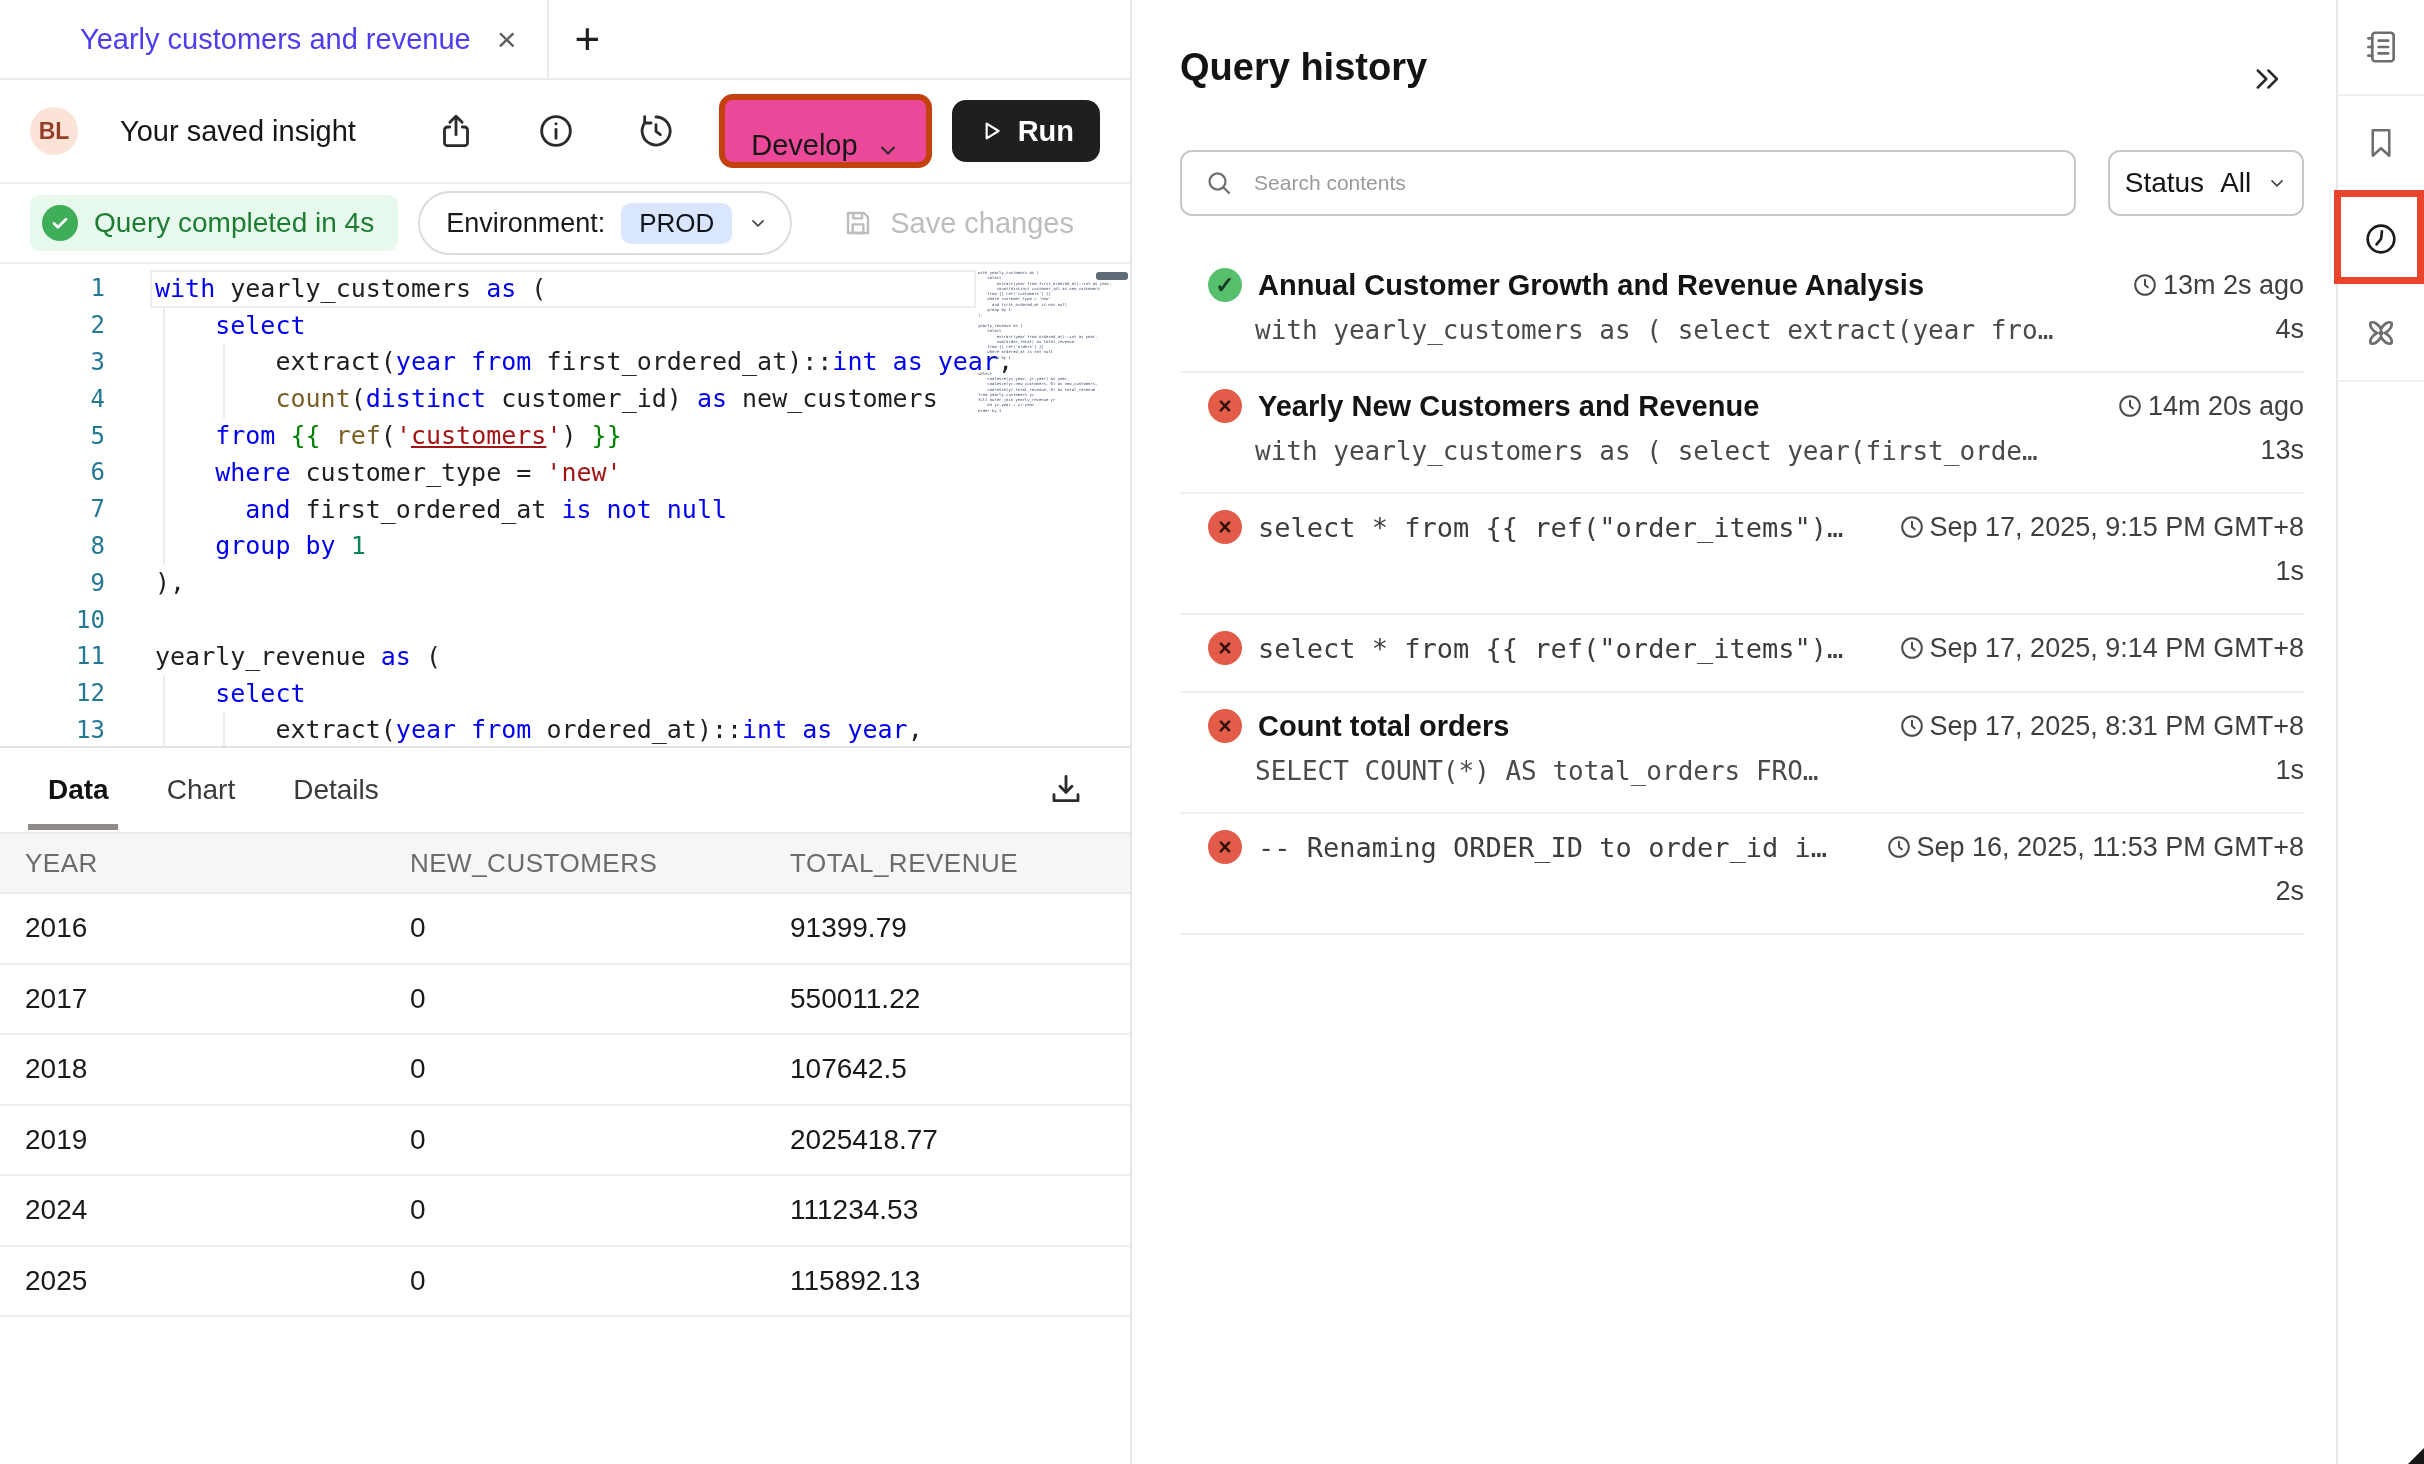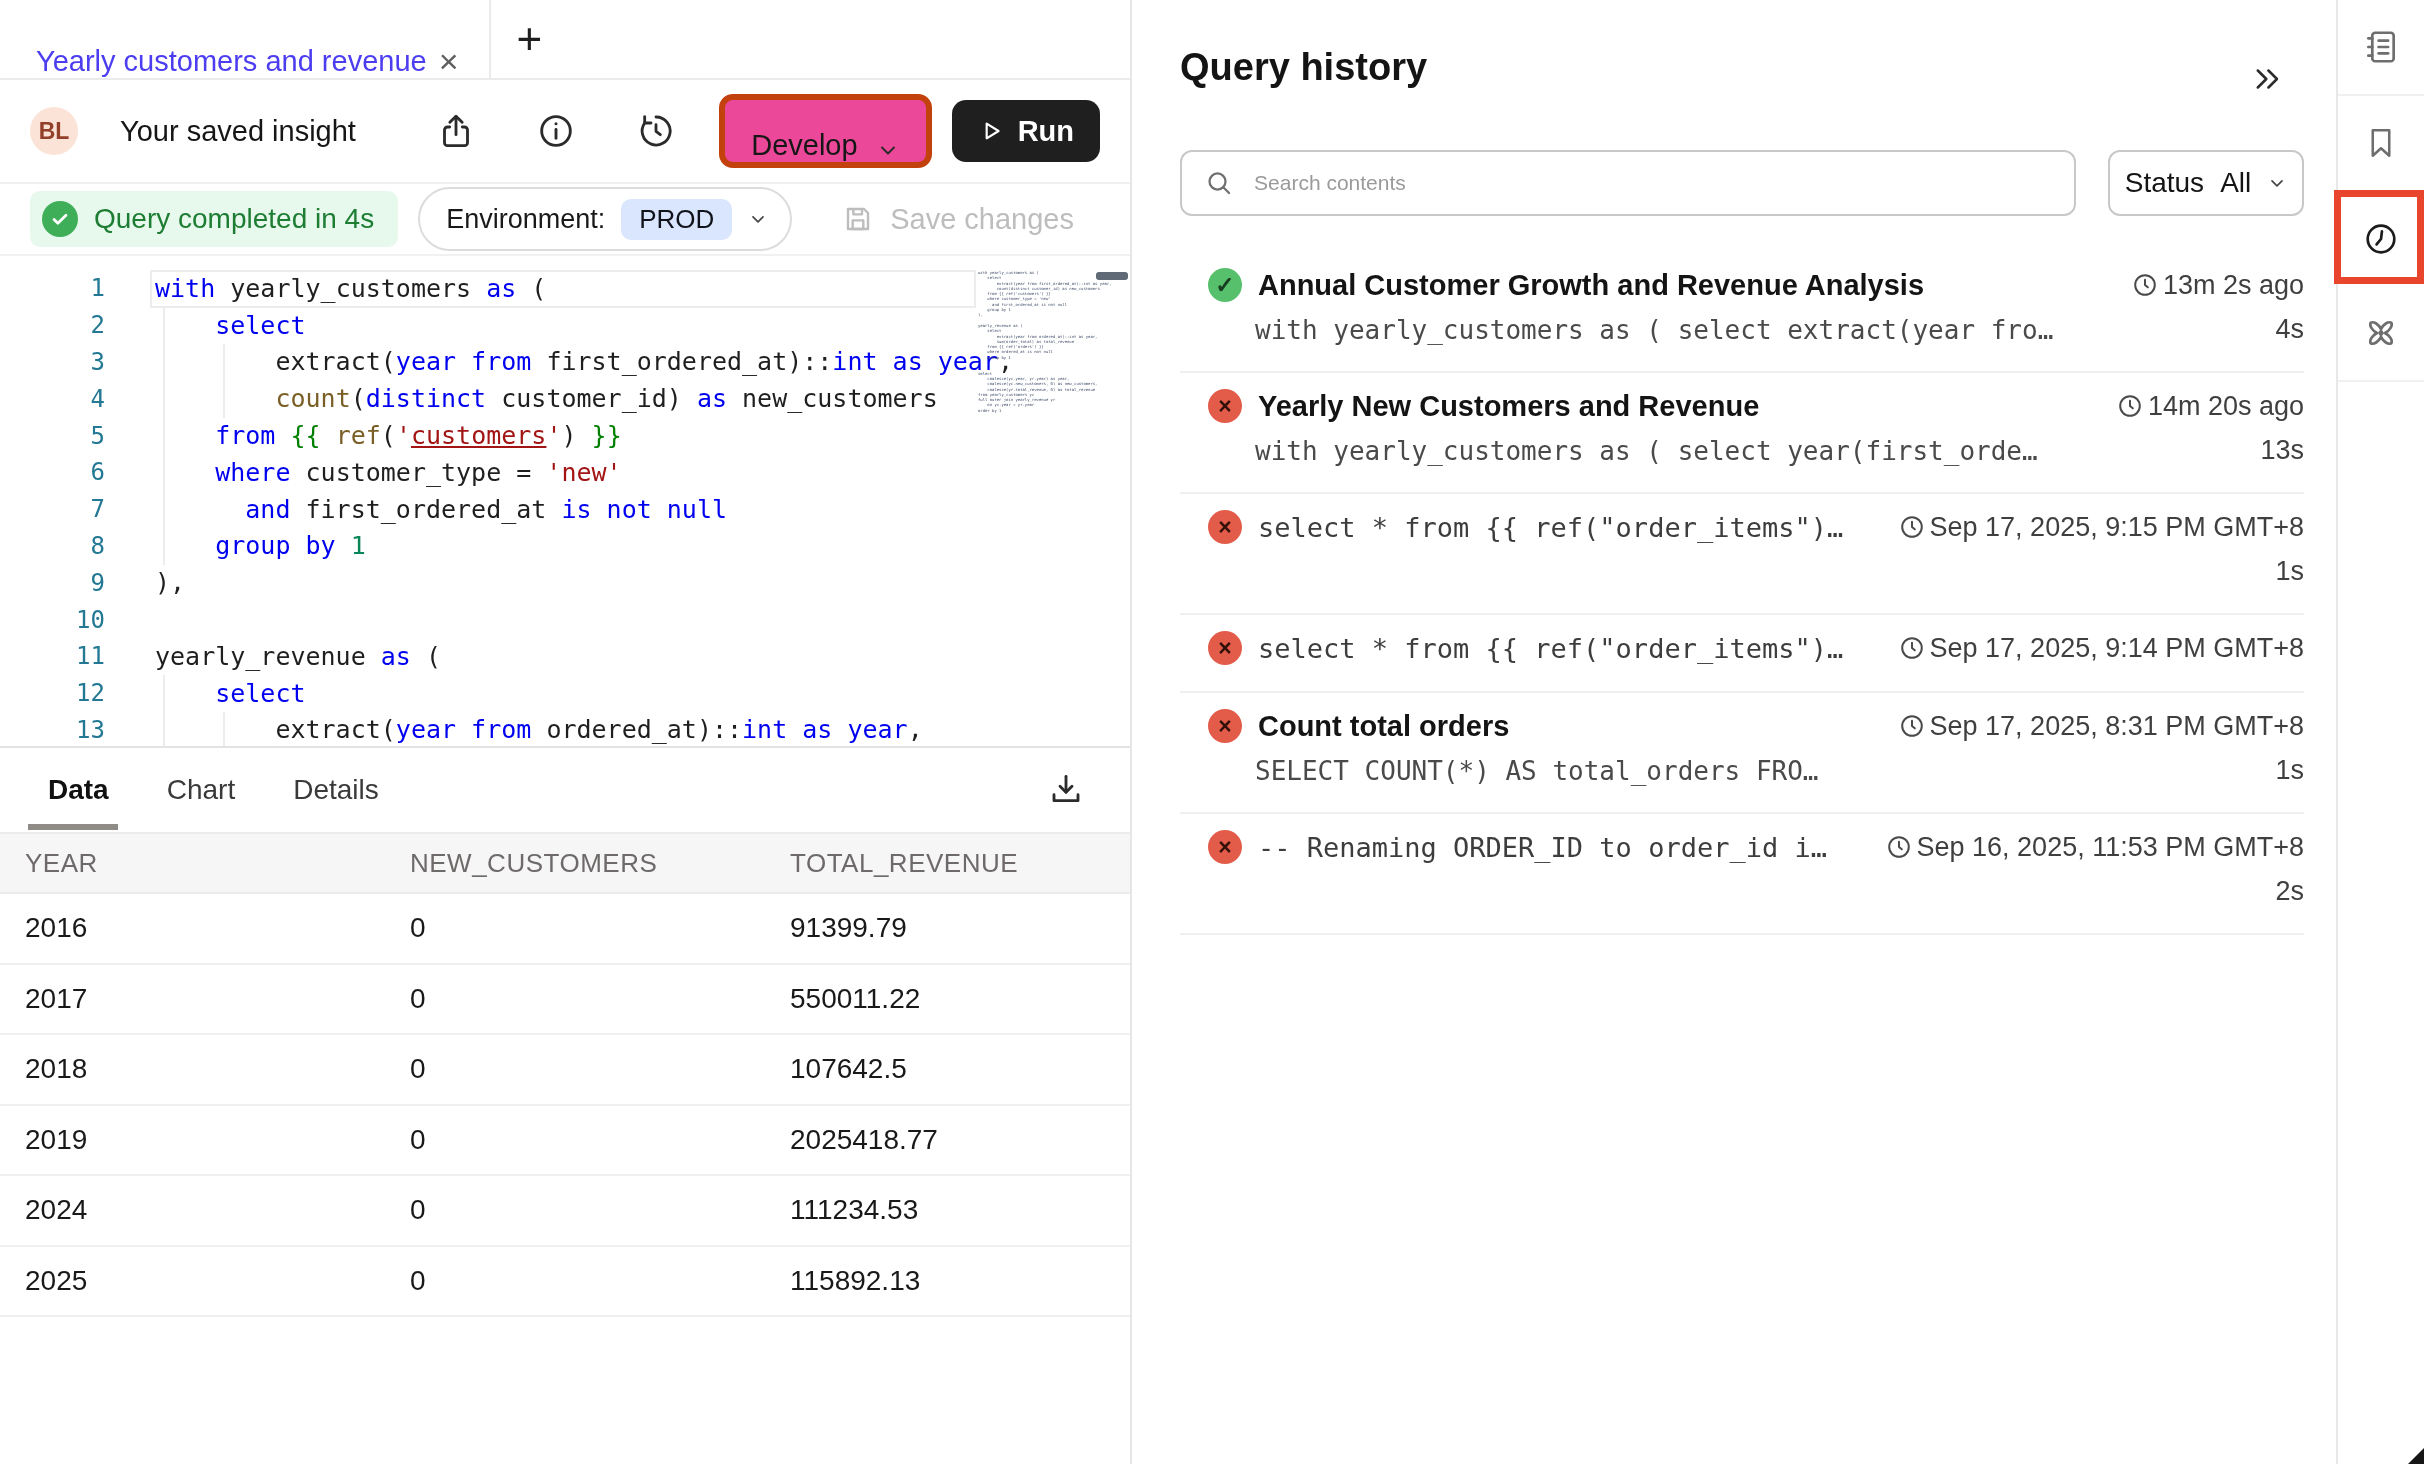--- a/index.html
+++ b/index.html
@@ -7,34 +7,34 @@
     width:2424px;height:1464px;position:relative;overflow:hidden;
     background:#ffffff;font-family:"Liberation Sans",sans-serif;color:#1a1a1a;
     -webkit-font-smoothing:antialiased;
   }
   svg{display:block}
 
   
   .left-panel{position:absolute;left:0;top:0;width:1130px;height:1464px;border-right:2px solid #e6e6e6;box-sizing:content-box;background:#fff;}
 
   .tabbar{position:absolute;left:0;top:0;width:1130px;height:80px;border-bottom:2px solid #ebebeb;box-sizing:border-box;display:flex;align-items:stretch;}
-  .tab{display:flex;align-items:flex-end;gap:12px;padding:0 30px 0 36px;border-right:2px solid #ebebeb;cursor:pointer;}
+  .tab{display:flex;align-items:center;gap:26px;padding:0 30px 0 36px;border-right:2px solid #ebebeb;cursor:pointer;margin-left:44px;}
   .tab-title{color:#4c3df0;font-size:29px;white-space:nowrap;}
   .tab-close{color:#5f5f5f;font-size:34px;line-height:1;font-weight:300;}
   .newtab{display:flex;align-items:center;padding:0 26px;font-size:44px;font-weight:300;color:#1f1f1f;cursor:pointer;}
 
   .toolbar{position:absolute;left:0;top:80px;width:1130px;height:104px;border-bottom:2px solid #f0f0f0;box-sizing:border-box;display:flex;align-items:center;padding:0 30px;}
   .avatar{width:48px;height:48px;border-radius:50%;background:#fbe3d7;color:#93402a;font-weight:bold;font-size:23px;display:flex;align-items:center;justify-content:center;flex:none;}
   .saved-title{font-size:29px;color:#161616;margin-left:42px;white-space:nowrap;}
   .tool-icons{display:flex;align-items:center;gap:58px;margin-left:auto;margin-right:42px;}
   .tool-btn{width:42px;height:42px;display:flex;align-items:center;justify-content:center;cursor:pointer;}
   .btn-develop{height:62px;border:6px solid #c2410c;border-radius:14px;background:#ec4899;display:flex;align-items:flex-end;gap:18px;padding:0 26px;font-size:29px;color:#161616;cursor:pointer;margin-right:20px;}
   .btn-run{height:62px;border-radius:14px;background:#1f1f1f;color:#fff;display:flex;align-items:center;gap:14px;padding:0 26px;font-size:29px;font-weight:600;cursor:pointer;}
 
-  .statusrow{position:absolute;left:0;top:184px;width:1130px;height:72px;border-bottom:2px solid #f1f1f1;box-sizing:border-box;display:flex;align-items:center;padding:0 30px;}
+  .statusrow{position:absolute;left:0;top:184px;width:1130px;height:80px;border-bottom:2px solid #f1f1f1;box-sizing:border-box;display:flex;align-items:center;padding:0 30px;}
   .badge-success{display:flex;align-items:center;gap:16px;background:#e7f8ec;border-radius:10px;height:56px;padding:0 24px 0 12px;color:#1d7d33;font-size:28px;white-space:nowrap;}
   .check-dot{width:36px;height:36px;border-radius:50%;background:#3fae58;display:flex;align-items:center;justify-content:center;flex:none;}
   .env-pill{margin-left:20px;display:flex;align-items:center;height:60px;border:2px solid #dcdcdc;border-radius:32px;background:#fff;padding:0 22px 0 26px;gap:16px;font-size:27px;color:#191919;cursor:pointer;white-space:nowrap;}
   .prod-badge{background:#d9e6fd;border-radius:10px;padding:5px 18px;font-size:26px;color:#10131a;}
   .save-changes{margin-left:auto;margin-right:26px;display:flex;align-items:center;gap:16px;color:#bdbdbd;font-size:29px;cursor:default;white-space:nowrap;}
 
   
   .editor{position:absolute;left:0;top:264px;width:1130px;height:482px;overflow:hidden;background:#fff;}
   .code-lines{position:absolute;left:0;top:6px;right:0;}
   .code-line{display:flex;height:36.8px;align-items:center;font-family:"DejaVu Sans Mono",monospace;font-size:25px;}

